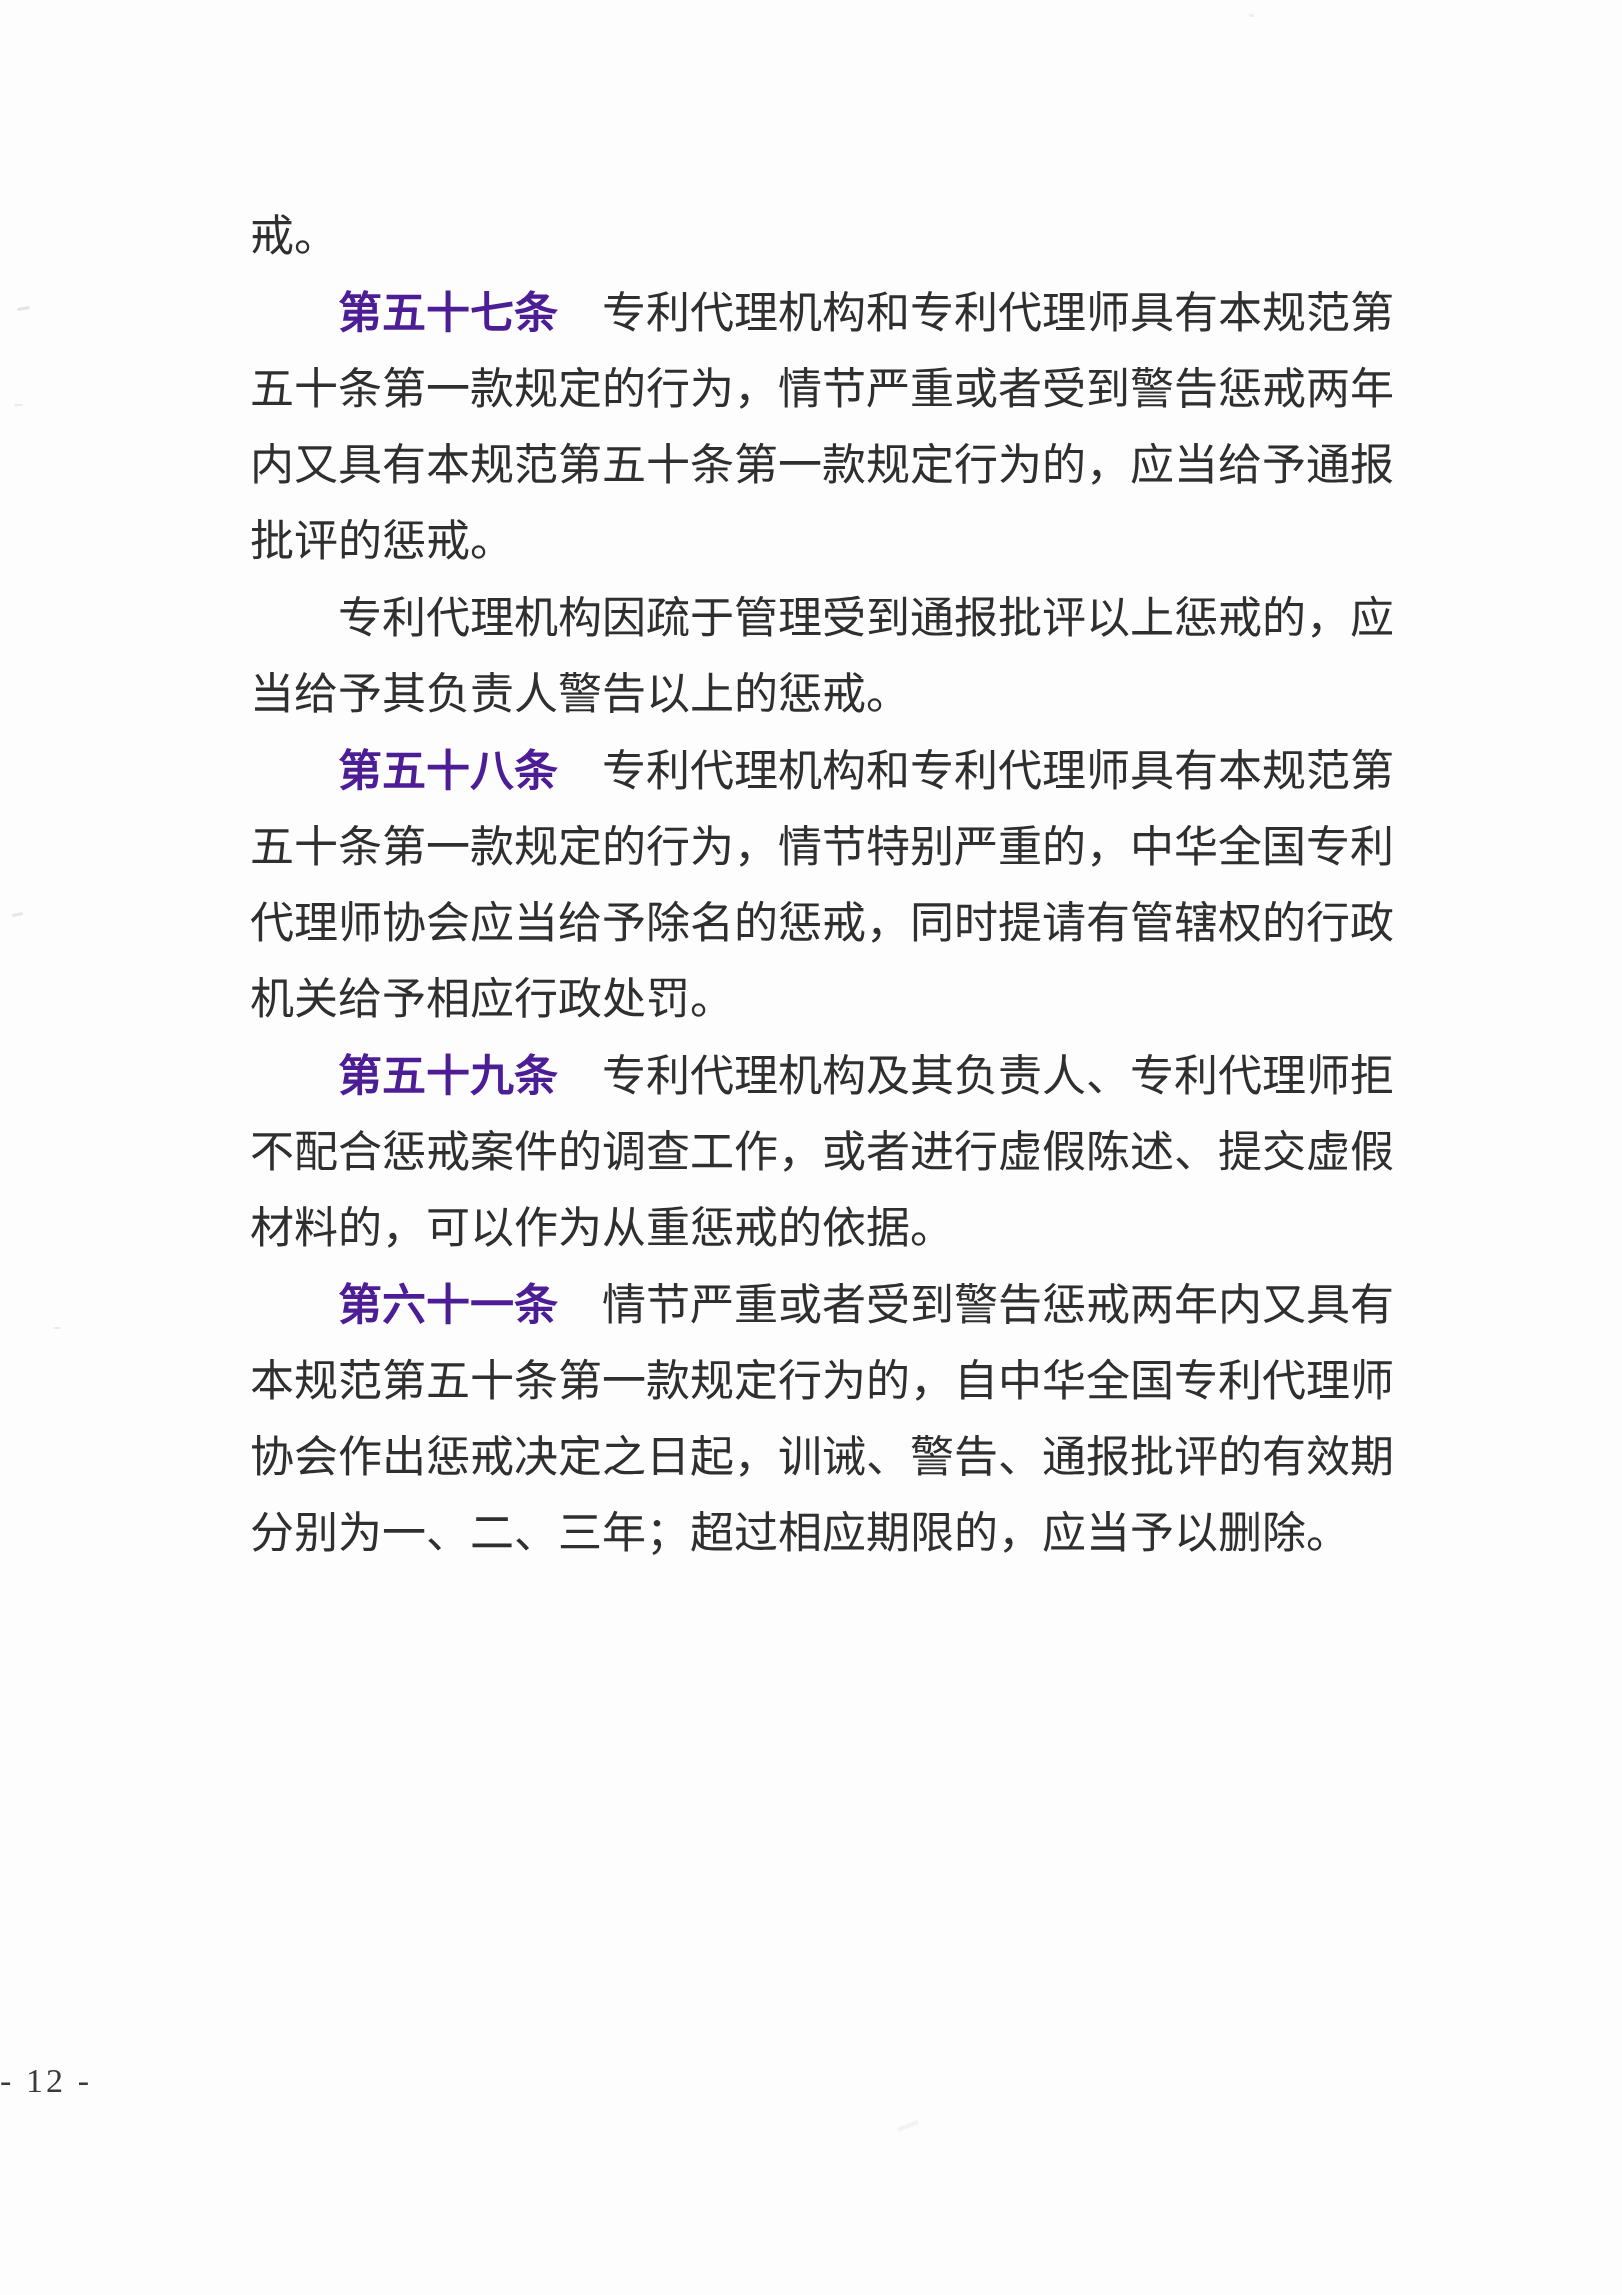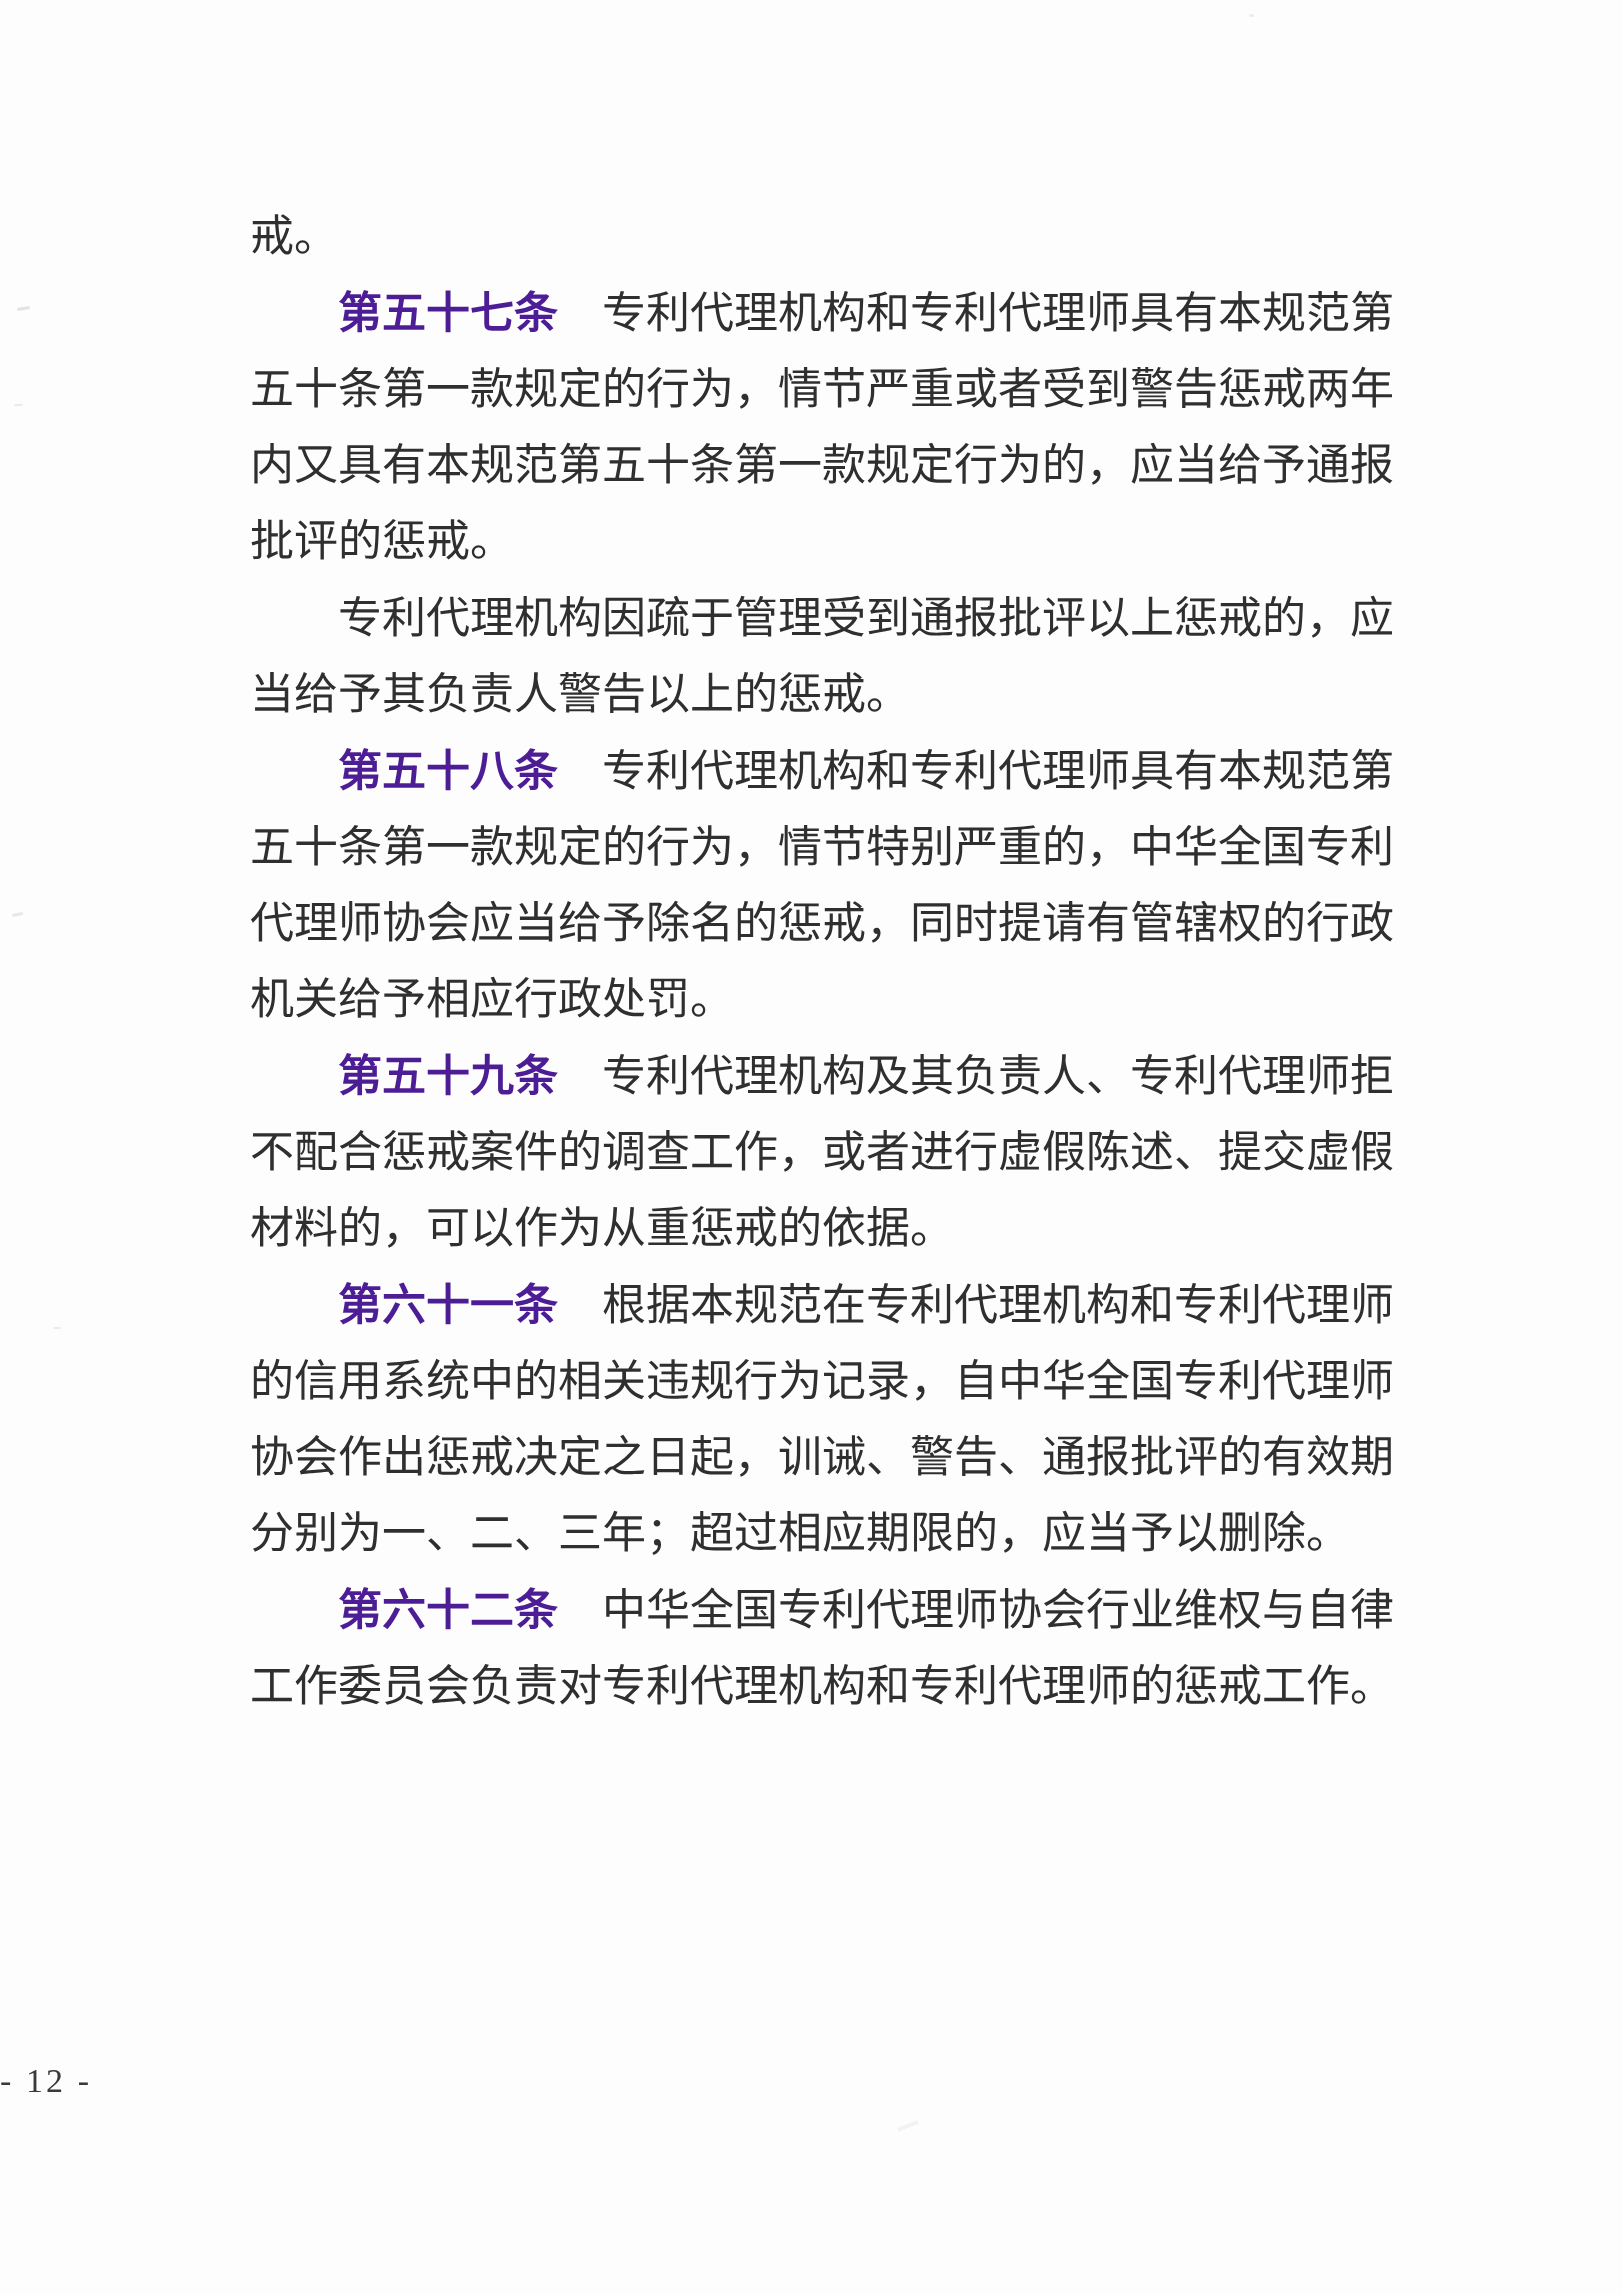--- a/index.html
+++ b/index.html
@@ -89,23 +89,22 @@
 
     <p class="para"><span class="article-heading">第五十七条</span><span class="article-body">专利代理机构和专利代理师具有本规范第五十条第一款规定的行为，情节严重或者受到警告惩戒两年内又具有本规范第五十条第一款规定行为的，应当给予通报批评的惩戒。</span></p>
 
     <p class="para"><span class="article-heading"></span><span class="article-body">专利代理机构因疏于管理受到通报批评以上惩戒的，应当给予其负责人警告以上的惩戒。</span></p>
 
     <p class="para"><span class="article-heading">第五十八条</span><span class="article-body">专利代理机构和专利代理师具有本规范第五十条第一款规定的行为，情节特别严重的，中华全国专利代理师协会应当给予除名的惩戒，同时提请有管辖权的行政机关给予相应行政处罚。</span></p>
 
 
     <p class="para"><span class="article-heading">第五十九条</span><span class="article-body">专利代理机构及其负责人、专利代理师拒不配合惩戒案件的调查工作，或者进行虚假陈述、提交虚假材料的，可以作为从重惩戒的依据。</span></p>
 
-    <p class="para"><span class="article-heading">第六十一条</span><span class="article-body">根据本规范在专利代理机构和专利代理师的信用系统中的相关违规行为记录，自中华全国专利代理师协会作出惩戒决定之日起，训诫、警告、通报批评的有效期分别为一、二、三年；超过相应期限的，应当予以删除。</span></p>
+    <p class="para"><span class="article-heading">第六十一条</span><span class="article-body">情节严重或者受到警告惩戒两年内又具有本规范第五十条第一款规定行为的，自中华全国专利代理师协会作出惩戒决定之日起，训诫、警告、通报批评的有效期分别为一、二、三年；超过相应期限的，应当予以删除。</span></p>
 
-    <p class="para"><span class="article-heading">第六十二条</span><span class="article-body">中华全国专利代理师协会行业维权与自律工作委员会负责对专利代理机构和专利代理师的惩戒工作。</span></p>
 
   </main>
 
   <div class="footer">- 12 -</div>
 
   <div class="artifact a1"></div>
   <div class="artifact a2"></div>
   <div class="artifact a3"></div>
   <div class="artifact a4"></div>
   <div class="artifact a5"></div>

